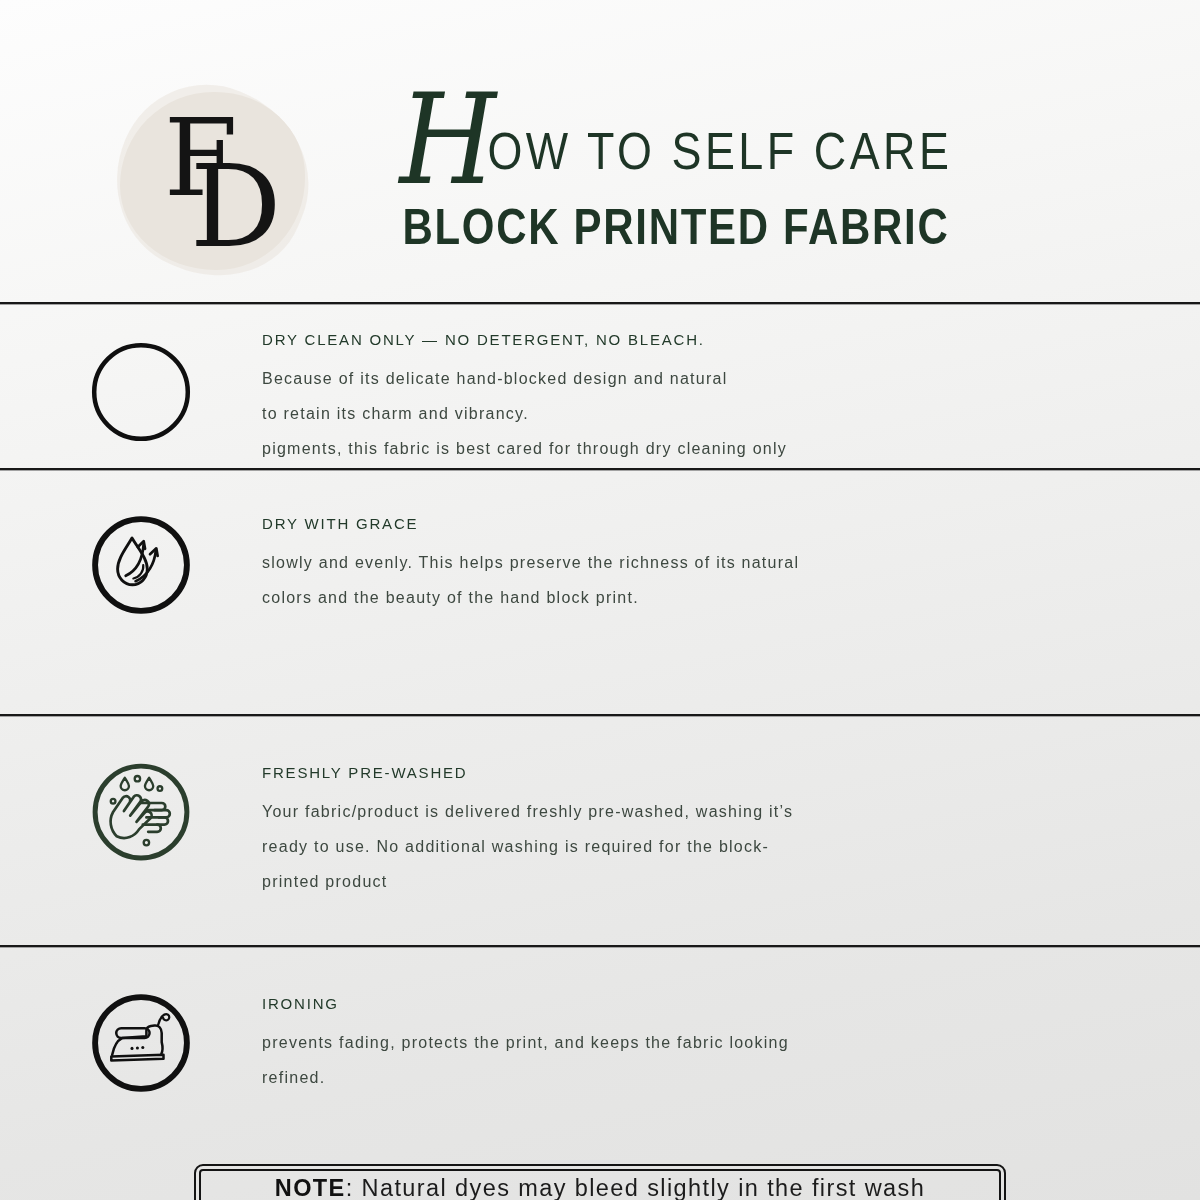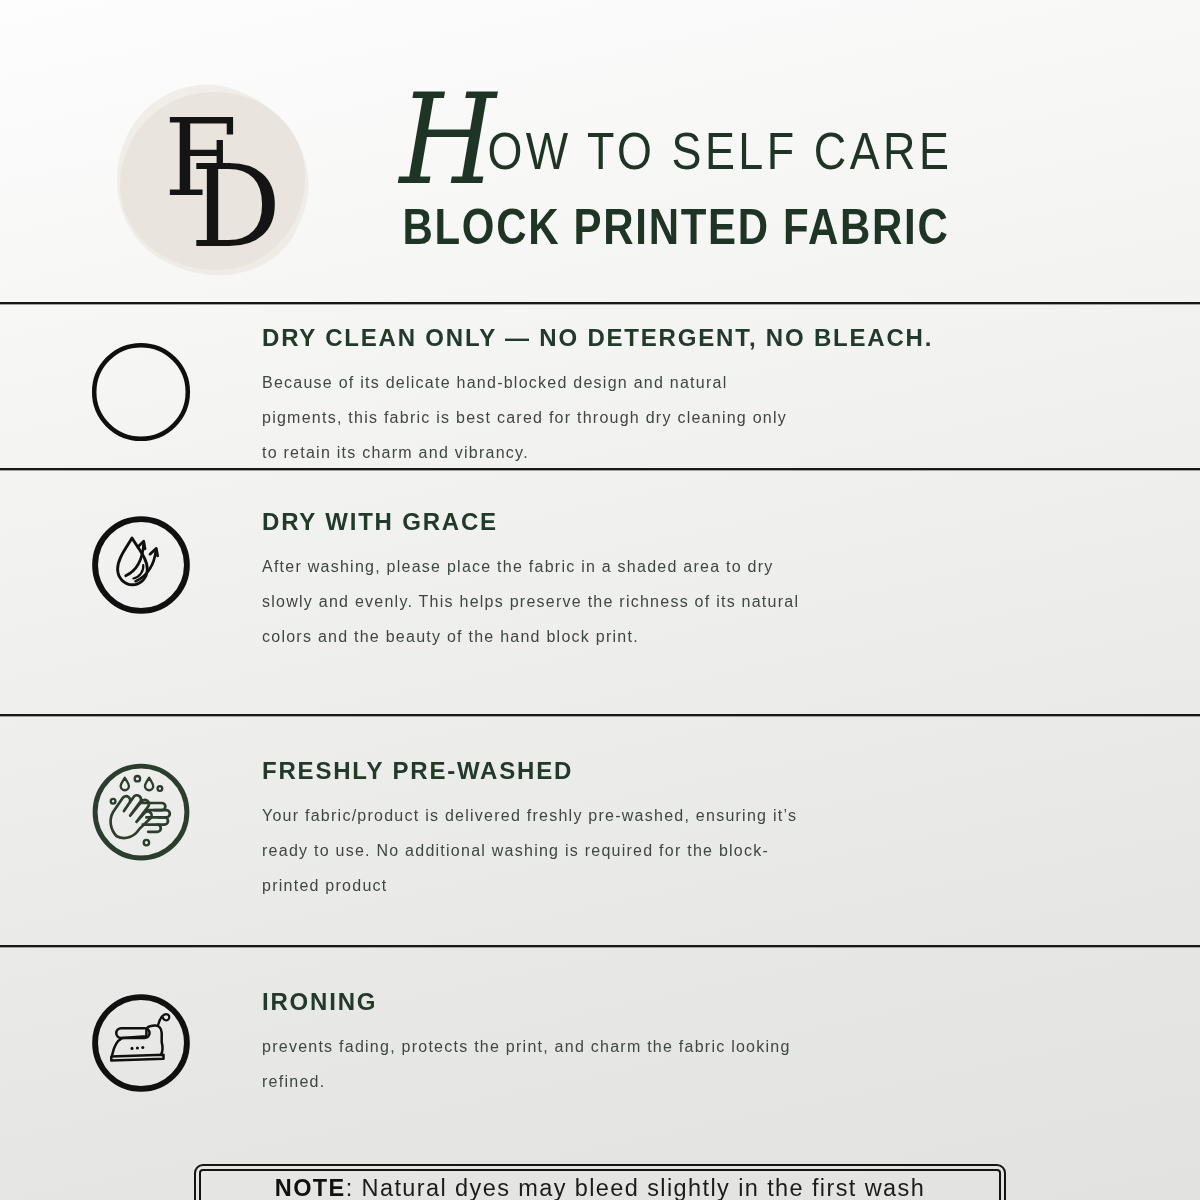--- a/index.html
+++ b/index.html
@@ -25,21 +25,21 @@
   .t2{white-space:nowrap;font-size:50px;font-weight:700;letter-spacing:2px;margin-top:2px;
     transform:scaleX(.84);transform-origin:50% 50%;}
   
   .divider{width:1200px;height:2px;background:#181818;border-bottom:1px solid rgba(255,255,255,.6);}
   .hspacer{height:302px;}
   
   .sec{display:flex;}
   .sec .icon-wrap{flex:none;width:108px;height:108px;margin-left:87px;}
   .sec .icon-wrap svg{width:108px;height:108px;display:block;}
   .sec .txt{margin-left:67px;width:845px;}
-  .sec h2{margin:1px 0 13px 0;font-size:24px;font-weight:700;letter-spacing:1.8px;color:#223a2a;}
+  .sec h2{margin:8px 0 13px 0;font-size:15px;font-weight:400;letter-spacing:1.8px;color:#223a2a;}
   .sec p{margin:0;font-size:16px;line-height:35px;letter-spacing:1.25px;color:#3d4840;}
   .s1{height:163px}.s2{height:243px}.s3{height:228px}.s4{height:214px}
   .s1 .icon-wrap{margin-top:33px}.s1 .txt{margin-top:18px}
   .s2 .icon-wrap{margin-top:40px}.s2 .txt{margin-top:36px}
   .s3 .icon-wrap{margin-top:41px}.s3 .txt{margin-top:39px}
   .s4 .icon-wrap{margin-top:41px}.s4 .txt{margin-top:39px}
   
   .note-outer{width:802px;margin:2px auto 0;border:2px solid #141414;border-radius:9px;padding:3px;}
   .note-inner{border:2px solid #141414;border-radius:4px;text-align:center;padding:4px 10px;
     font-size:23.5px;letter-spacing:1.4px;color:#1c1c1c;white-space:nowrap;}
@@ -67,42 +67,41 @@
 
   <section class="sec s1">
     <div class="icon-wrap">
       <svg viewBox="0 0 120 120" fill="none">
         <circle cx="60" cy="60" r="52" stroke="#0f0f0f" stroke-width="5"></circle>
       </svg>
     </div>
     <div class="txt">
       <h2>DRY CLEAN ONLY — NO DETERGENT, NO BLEACH.</h2>
       <p>Because of its delicate hand-blocked design and natural</p>
+      <p>to retain its charm and vibrancy.</p>
       <p>pigments, this fabric is best cared for through dry cleaning only</p>
-      <p>to retain its charm and vibrancy.</p>
     </div>
   </section>
 
   <div class="divider"></div>
 
   <section class="sec s2">
     <div class="icon-wrap">
       <svg viewBox="0 0 120 120" fill="none" stroke="#101010" stroke-linecap="round" stroke-linejoin="round">
         <circle cx="60" cy="60" r="51" stroke-width="6.5"></circle>
         <path d="M50 30 C43 42 34 53 34 64.5 a16.5 17.5 0 0 0 33 0 C67 53 57 42 50 30 Z" stroke-width="3.2"></path>
         <path d="M62.5 60 a14 14 0 0 1 -11 15" stroke-width="2.4"></path>
         <path d="M43 72 C56 66 62 52 63 36" stroke-width="3"></path>
         <path d="M56.5 40 L63 33.5 L64.5 42" stroke-width="3"></path>
         <path d="M54 78 C68 72 75 58 76.5 44" stroke-width="3"></path>
         <path d="M70 48 L77 41.5 L78.5 50" stroke-width="3"></path>
       </svg>
     </div>
     <div class="txt">
       <h2>DRY WITH GRACE</h2>
-      <p>After washing, please place the fabric in a shaded area to dry</p>
       <p>slowly and evenly. This helps preserve the richness of its natural</p>
       <p>colors and the beauty of the hand block print.</p>
     </div>
   </section>
 
   <div class="divider"></div>
 
   <section class="sec s3">
     <div class="icon-wrap">
       <svg viewBox="0 0 120 120" fill="none" stroke="#2b3e2d" stroke-linecap="round" stroke-linejoin="round">
@@ -115,21 +114,21 @@
         <circle cx="66" cy="94" r="3" stroke-width="2.6"></circle>
         <path d="M60 50 h23 a4 4 0 0 1 0 8 h-8" stroke-width="3"></path>
         <path d="M66 58 h22 a4 4 0 0 1 0 8 h-8" stroke-width="3"></path>
         <path d="M66 66 h20 a4 4 0 0 1 0 8 h-8" stroke-width="3"></path>
         <path d="M62 74 h16 a4 4 0 0 1 0 8 h-10" stroke-width="3"></path>
         <path d="M33 87 C26 80 24 69 29 60 L40 44 a4.6 4.6 0 0 1 7.4 5.4 L41 59 L52 43 a4.6 4.6 0 0 1 7.4 5.4 L48 64 L61 48 a4.6 4.6 0 0 1 7.2 5.6 L55 71 L64 61 a4.4 4.4 0 0 1 6.8 5.6 L58 79 C53 87 43 92 33 87 Z" stroke-width="3"></path>
       </svg>
     </div>
     <div class="txt">
       <h2>FRESHLY PRE-WASHED</h2>
-      <p>Your fabric/product is delivered freshly pre-washed, ensuring it’s</p>
+      <p>Your fabric/product is delivered freshly pre-washed, washing it’s</p>
       <p>ready to use. No additional washing is required for the block-</p>
       <p>printed product</p>
     </div>
   </section>
 
   <div class="divider"></div>
 
   <section class="sec s4">
     <div class="icon-wrap">
       <svg viewBox="0 0 120 120" fill="none" stroke="#101010" stroke-linecap="round" stroke-linejoin="round">
@@ -138,21 +137,21 @@
         <path d="M28 73 C30 63 34 57 39 54.5 L66 52.5 L66 46 Q66 42 71 41 L75 40.5 C79.5 40 83 43.5 83 49 L83 59 C84.5 65 84 69.5 82.5 72.5" stroke-width="2.8"></path>
         <path d="M38 43.5 h26 a5.5 5.5 0 0 1 0 11 h-26 a5.5 5.5 0 0 1 0 -11 Z" stroke-width="2.8"></path>
         <path d="M79 40 C81 31 86 26.5 90 28.5 a3.5 3.5 0 1 1 -5.5 3.5" stroke-width="2.5"></path>
         <circle cx="50" cy="66" r="1.7" fill="#101010" stroke="none"></circle>
         <circle cx="56" cy="65.5" r="1.7" fill="#101010" stroke="none"></circle>
         <circle cx="62" cy="65" r="1.7" fill="#101010" stroke="none"></circle>
       </svg>
     </div>
     <div class="txt">
       <h2>IRONING</h2>
-      <p>prevents fading, protects the print, and charm the fabric looking</p>
+      <p>prevents fading, protects the print, and keeps the fabric looking</p>
       <p>refined.</p>
     </div>
   </section>
 
   <div class="note-outer">
     <div class="note-inner"><span class="note-label">NOTE</span><span>: Natural dyes may bleed slightly in the first wash</span></div>
   </div>
 
 </div>
 

